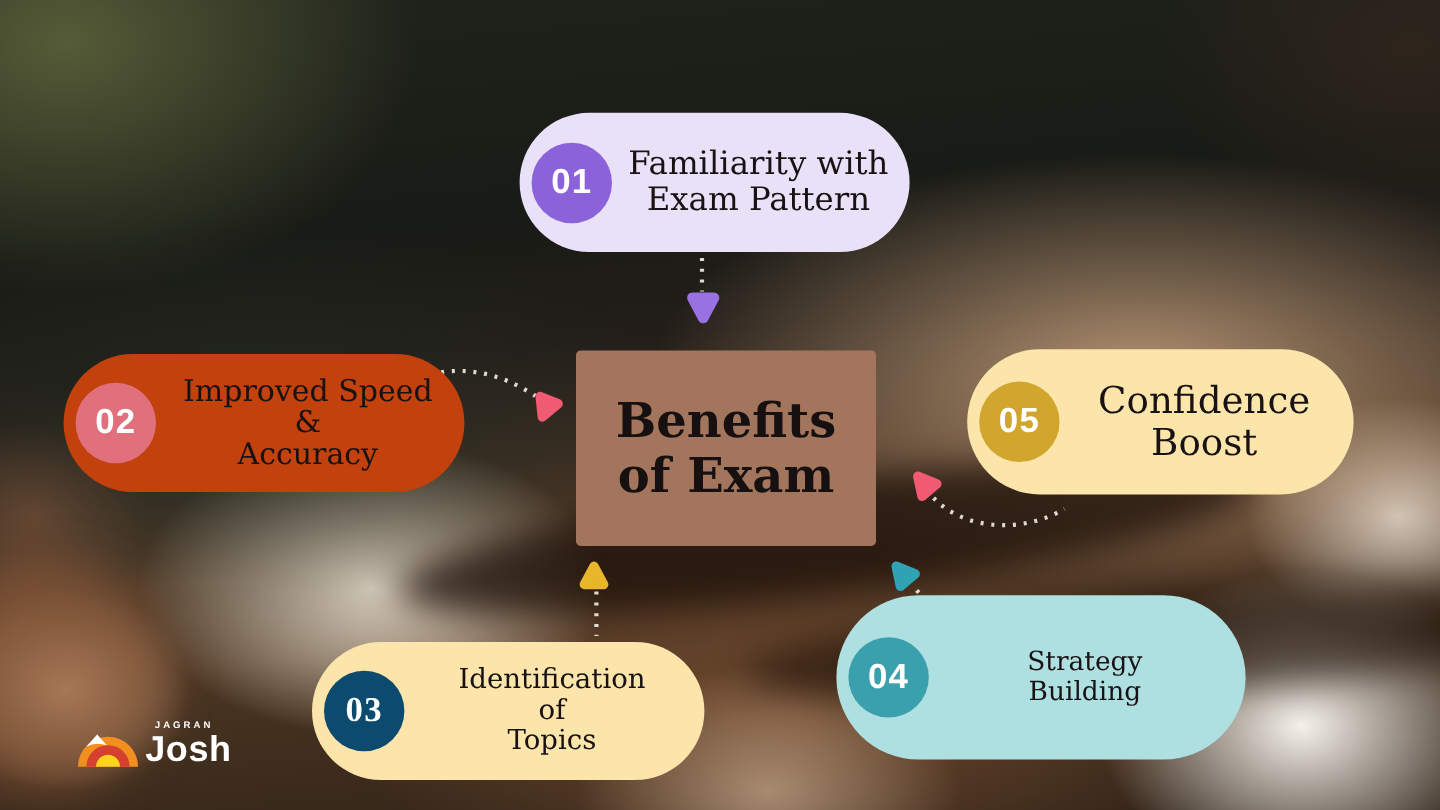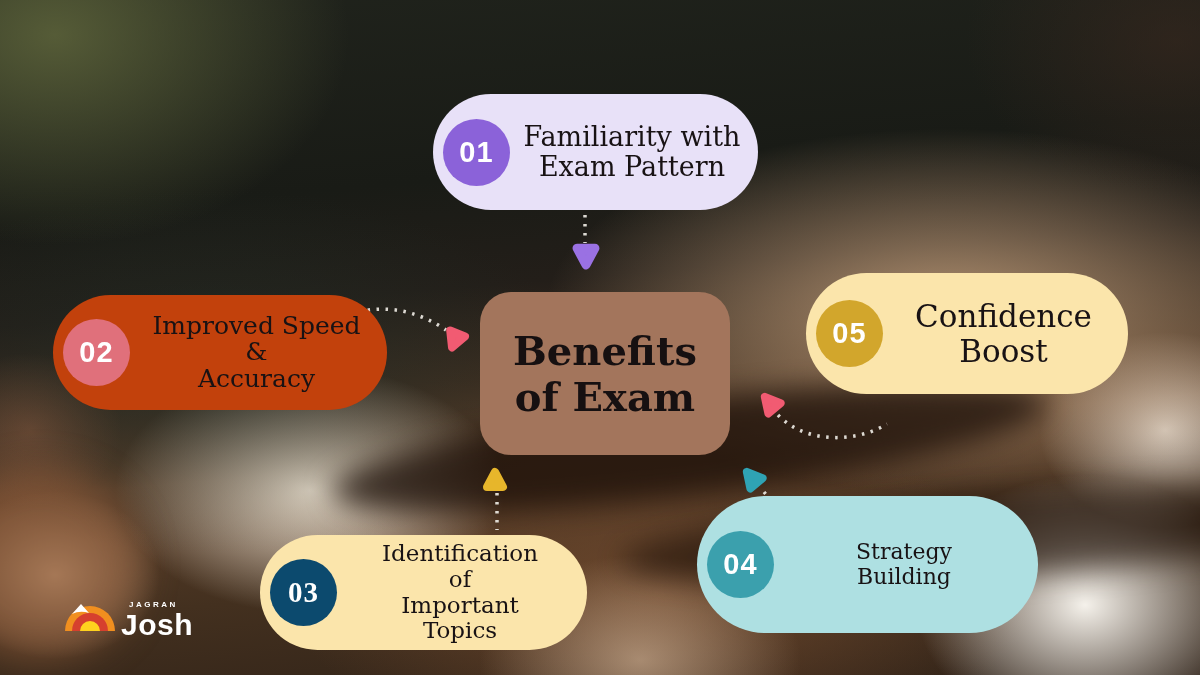--- a/index.html
+++ b/index.html
@@ -50,33 +50,33 @@
   }
   .label span{display:block;}
   .b1{left:433px;top:94px;width:325px;height:116px;}
   .b1 .label{font-size:27px;}
   .b2{left:53px;top:295px;width:334px;height:115px;}
   .b2 .label{font-size:25px;line-height:1.05;}
   .b3{left:260px;top:535px;width:327px;height:115px;}
   .b3 .label{font-size:23px;line-height:1.12;}
   .b4{left:697px;top:496px;width:341px;height:137px;}
   .b4 .label{font-size:22px;}
-  .b5{left:806px;top:273px;width:322px;height:121px;}
+  .b5{left:806px;top:291px;width:322px;height:121px;}
   .b5 .label{font-size:31px;}
 
   
   .center-box{
     position:absolute;left:480px;top:292px;width:250px;height:163px;
-    border-radius:31px;display:flex;flex-direction:column;
+    border-radius:4px;display:flex;flex-direction:column;
     align-items:center;justify-content:center;
     font-size:40px;font-weight:bold;color:#161011;line-height:1.15;
   }
 
   
-  .logo{position:absolute;left:64px;top:601px;display:flex;align-items:flex-start;gap:5px;}
+  .logo{position:absolute;left:64px;top:601px;display:flex;align-items:flex-end;gap:5px;}
   .logo-text{display:flex;flex-direction:column;line-height:1;color:#fff;
     font-family:"Liberation Sans",sans-serif;}
   .logo-top{font-size:8px;font-weight:bold;letter-spacing:2.5px;margin:0 0 1px 8px;}
   .logo-name{font-size:30px;font-weight:bold;letter-spacing:.5px;}
 </style>
 </head>
 <body>
 
 <div class="stage">
 
@@ -123,21 +123,20 @@
       <span>&amp;</span>
       <span>Accuracy</span>
     </div>
   </div>
 
   <div class="bubble b3" style="background: rgb(251, 229, 171);">
     <div class="num-circle" style="background: #0c4a6e; font-family: Liberation Serif, serif;">03</div>
     <div class="label">
       <span>Identification</span>
       <span>of</span>
-      <span>Important</span>
       <span>Topics</span>
     </div>
   </div>
 
   <div class="bubble b4" style="background: rgb(174, 224, 226);">
     <div class="num-circle" style="background: rgb(59, 160, 173);">04</div>
     <div class="label">
       <span>Strategy</span>
       <span>Building</span>
     </div>

